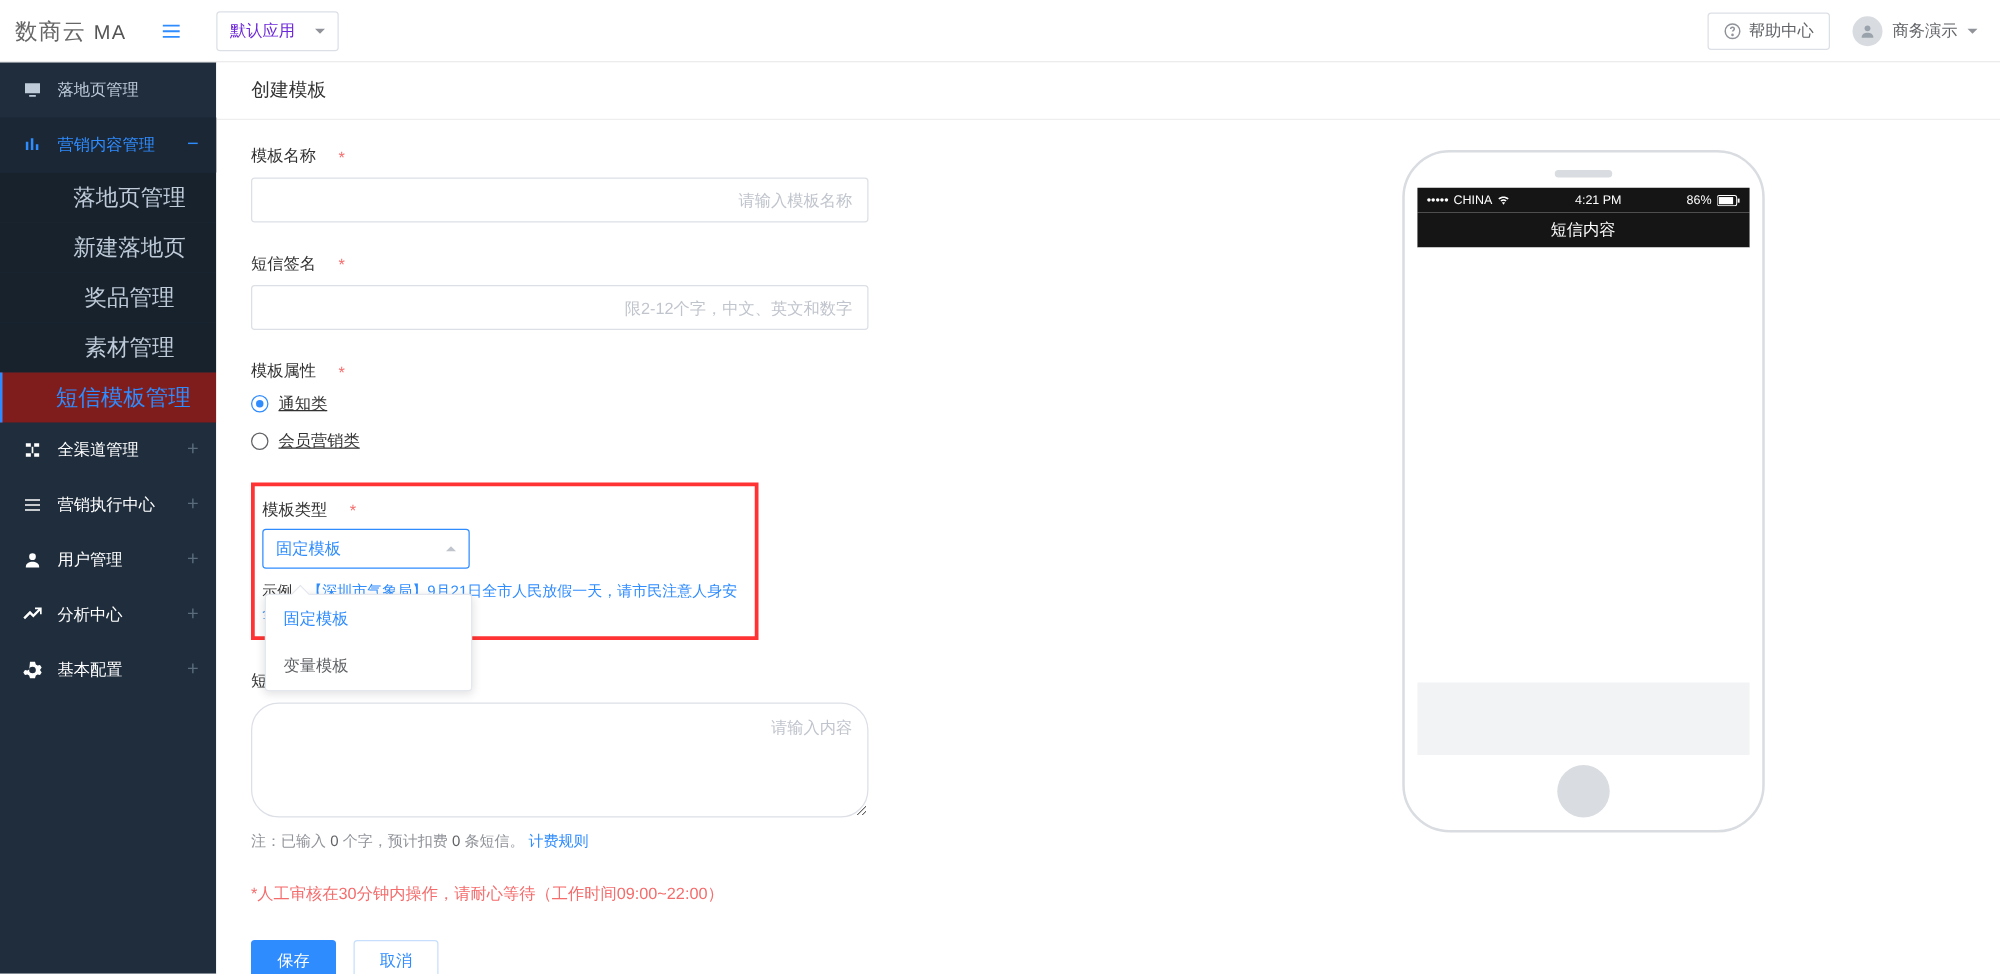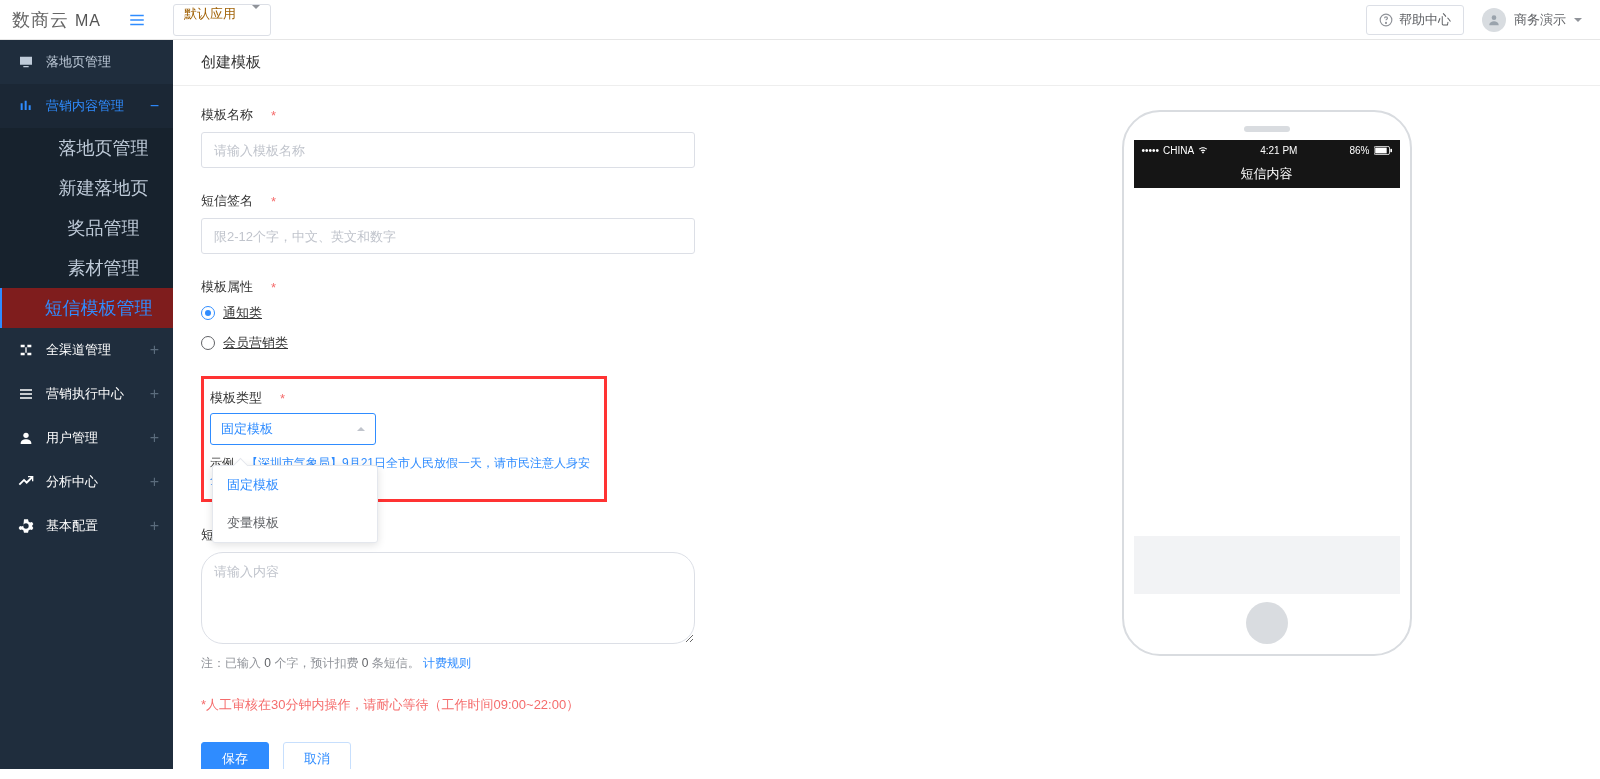--- a/index.html
+++ b/index.html
@@ -1,24 +1,24 @@
 <!DOCTYPE html>
 <html><head>
 <meta charset="utf-8">
 <style>
   * { margin:0; padding:0; box-sizing:border-box; font-family:"Helvetica Neue",Helvetica,"PingFang SC","Microsoft YaHei",Arial,sans-serif; }
   body { background:#fff; color:#333; font-size:13px; width:1600px; height:779px; overflow:hidden; }
 
   
-  .topbar { height:40px; border-bottom:1px solid #e6e6e6; display:flex; align-items:center; padding:0 18px 0 12px; }
+  .topbar { height:50px; border-bottom:1px solid #e6e6e6; display:flex; align-items:center; padding:0 18px 0 12px; }
   .brand { font-size:18px; color:#666; letter-spacing:1px; display:flex; align-items:baseline; gap:6px; padding-right:18px; }
   .brand-sub { font-size:16px; color:#555; }
   .hamburger { width:36px; height:36px; display:flex; align-items:center; justify-content:center; cursor:pointer; }
   .hamburger svg { width:18px; height:18px; fill:#2f8cff; }
-  .app-dd { margin-left:18px; border:1px solid #dcdfe6; border-radius:3px; height:32px; padding:0 10px; display:flex; gap:16px; color:#a16207; cursor:pointer; }
+  .app-dd { margin-left:18px; border:1px solid #dcdfe6; border-radius:3px; height:32px; padding:0 10px; display:flex; align-items:center; gap:16px; color:#6d28d9; cursor:pointer; }
   .app-dd .caret-down-icon { width:0; height:0; border-left:4px solid transparent; border-right:4px solid transparent; border-top:4px solid #909399; }
   .top-spacer { flex:1; }
   .help-btn { border:1px solid #dcdfe6; border-radius:3px; height:30px; padding:0 12px; display:flex; align-items:center; gap:6px; color:#606266; cursor:pointer; }
   .avatar-block { margin-left:18px; display:flex; align-items:center; gap:8px; color:#606266; cursor:pointer; }
   .avatar-circle { width:24px; height:24px; border-radius:50%; background:#d8dce0; display:flex; align-items:center; justify-content:center; }
   .caret-down-small { width:0; height:0; border-left:4px solid transparent; border-right:4px solid transparent; border-top:4px solid #909399; }
 
   
   .layout { display:flex; height:calc(100% - 50px); }
   .sidebar { width:173px; background:#1f2d3d; color:#bfcbd9; display:flex; flex-direction:column; }
@@ -38,21 +38,21 @@
   .page-title { height:46px; border-bottom:1px solid #eee; display:flex; align-items:center; padding-left:28px; font-size:15px; color:#333; }
   .content { flex:1; display:flex; overflow:auto; padding:20px 0 30px 0; }
   .form-col { width:760px; padding-left:28px; }
   .preview-col { flex:1; display:flex; justify-content:center; padding-top:4px; }
 
   .field { margin-bottom:24px; }
   .field-label { font-size:13px; color:#333; margin-bottom:8px; display:flex; align-items:center; gap:18px; }
   .req { color:#f56c6c; }
   .text-input, .textarea {
     width:494px; border:1px solid #dcdfe6; border-radius:3px; background:#fff;
-    font-size:13px; color:#606266; padding:0 12px; height:36px; outline:none;
+    font-size:13px; color:#606266; padding:0 12px; height:36px; outline:none;text-align:right;
   }
   .text-input::placeholder, .textarea::placeholder { color:#c0c4cc; }
   .textarea { height:92px; padding:10px 12px; resize:vertical; width:494px;border-radius:22px; }
 
   .radio-row { display:flex; flex-direction:column; gap:12px; margin-top:6px;text-decoration:underline; }
   .radio-opt { display:flex; align-items:center; gap:8px; cursor:pointer; }
   .radio-circle { width:14px; height:14px; border:1px solid #606266; border-radius:50%; display:inline-flex; align-items:center; justify-content:center; }
   .radio-opt.selected .radio-circle { border-color:#2f8cff; }
   .radio-opt.selected .radio-dot { width:6px; height:6px; background:#2f8cff; border-radius:50%; }
 

